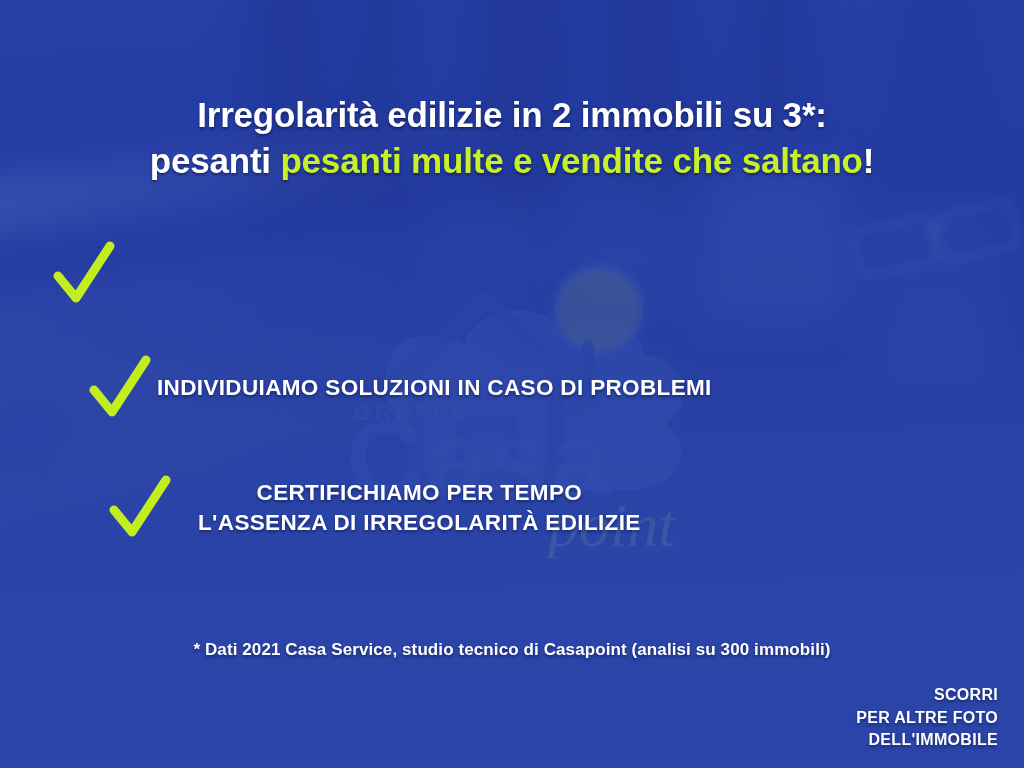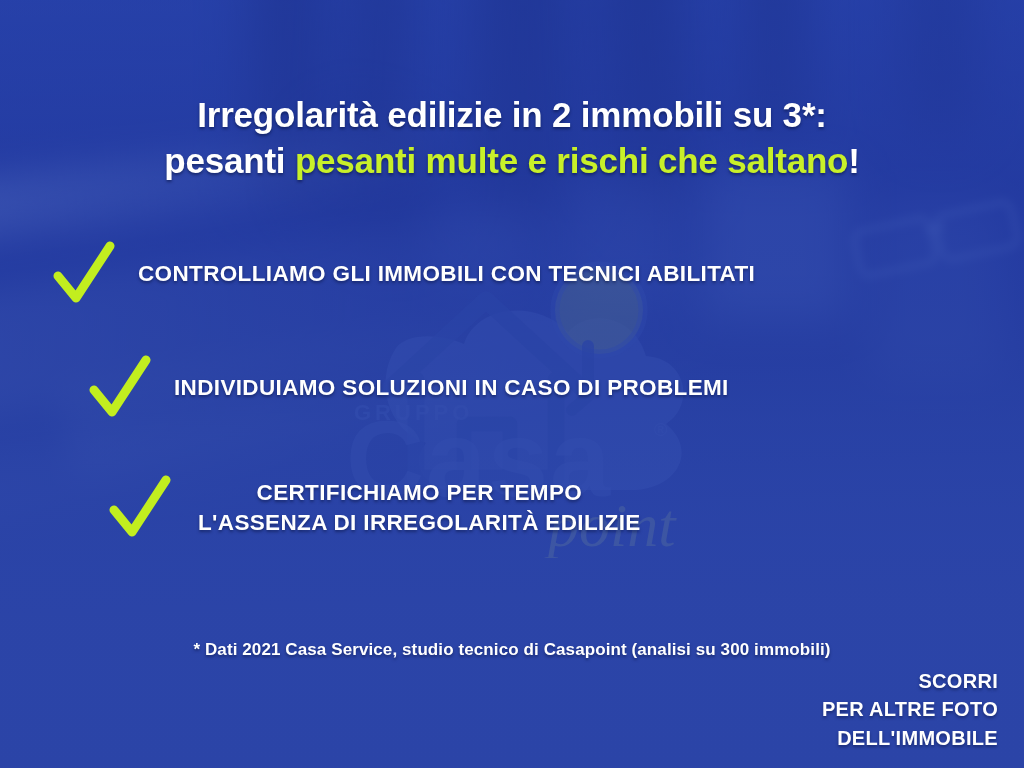--- a/index.html
+++ b/index.html
@@ -167,21 +167,21 @@
     letter-spacing: .35px;
     line-height: 1.32;
     text-shadow: 0 2px 3px rgba(8,18,60,.5);
     white-space: pre-line;
   }
 
   
   .bullet-1 { padding-left: 52px; }
   .bullet-1 .btext { margin-left: 22px; }
   .bullet-2 { padding-left: 88px; margin-top: 30px; }
-  .bullet-2 .btext { margin-left: 22px; }
+  .bullet-2 .btext { margin-left: 5px; }
   .bullet-3 { padding-left: 108px; margin-top: 36px; }
   .bullet-3 .btext { margin-left: 26px; text-align: center; }
 
   .footnote {
     position: absolute;
     left: 0; right: 0;
     top: 640px;
     text-align: center;
     color: #ffffff;
     font-size: 17px;
@@ -189,21 +189,21 @@
     letter-spacing: .1px;
     text-shadow: 0 2px 3px rgba(8,18,60,.5);
   }
 
   .swipe-cta {
     position: absolute;
     right: 26px;
     bottom: 16px;
     text-align: right;
     color: #ffffff;
-    font-size: 20px;
+    font-size: 16px;
     font-weight: bold;
     line-height: 1.42;
     letter-spacing: .3px;
     text-shadow: 0 2px 3px rgba(8,18,60,.5);
   }
 </style>
 </head>
 <body>
 
 <div id="stage">
@@ -263,32 +263,31 @@
       <text x="318" y="208" font-family="Liberation Sans, sans-serif" font-size="18" fill="#4a68c6" opacity="0.55">®</text>
 
       <text x="212" y="318" font-family="Liberation Serif, serif" font-size="62" font-style="italic" fill="#b9cf8a" opacity="0.42">point</text>
     </svg>
   </div>
 
   <div class="content">
 
     <div class="headline">
       <span>Irregolarità edilizie in 2 immobili su 3*:</span><br>
-      <span>pesanti </span><span class="accent">pesanti multe e rischi che saltano</span><span>!</span>
+      <span>pesanti </span><span class="accent">pesanti multe e vendite che saltano</span><span>!</span>
     </div>
 
     <div class="bullets">
 
       <div class="bullet bullet-1">
         <span class="check">
           <svg viewBox="0 0 64 72" xmlns="http://www.w3.org/2000/svg" aria-hidden="true">
             <path d="M6 38 L24 60 L58 8" fill="none" stroke="#c2ee1f" stroke-width="9" stroke-linecap="round" stroke-linejoin="round"></path>
           </svg>
         </span>
-        <span class="btext">CONTROLLIAMO GLI IMMOBILI CON TECNICI ABILITATI</span>
       </div>
 
       <div class="bullet bullet-2">
         <span class="check">
           <svg viewBox="0 0 64 72" xmlns="http://www.w3.org/2000/svg" aria-hidden="true">
             <path d="M6 38 L24 60 L58 8" fill="none" stroke="#c2ee1f" stroke-width="9" stroke-linecap="round" stroke-linejoin="round"></path>
           </svg>
         </span>
         <span class="btext">INDIVIDUIAMO SOLUZIONI IN CASO DI PROBLEMI</span>
       </div>

